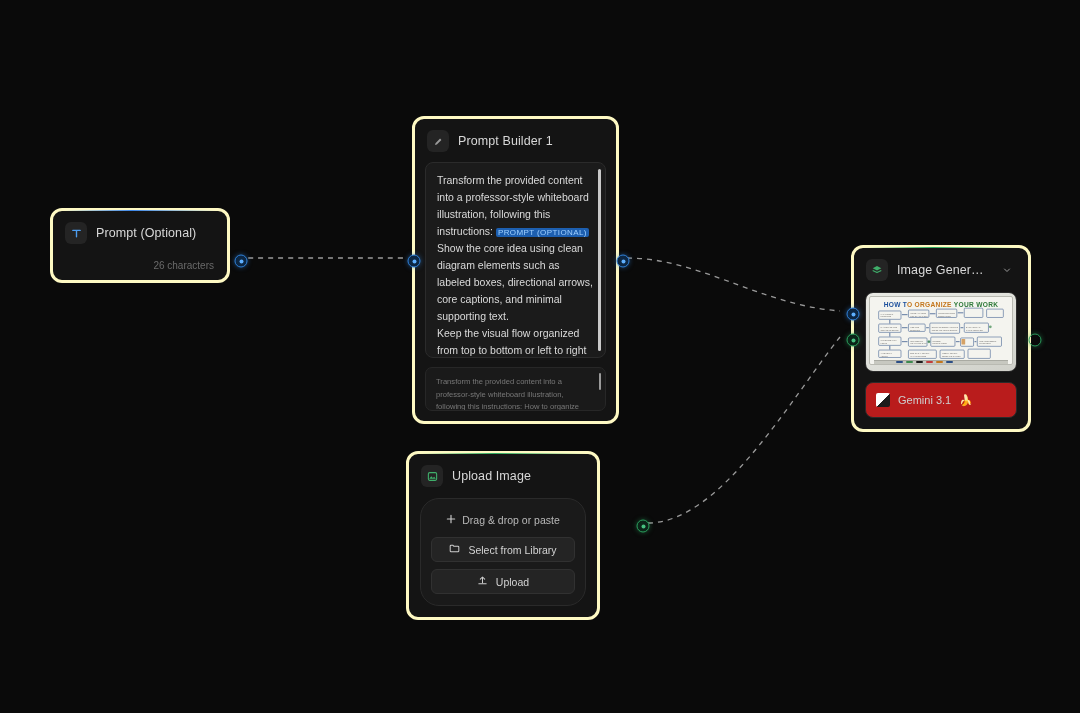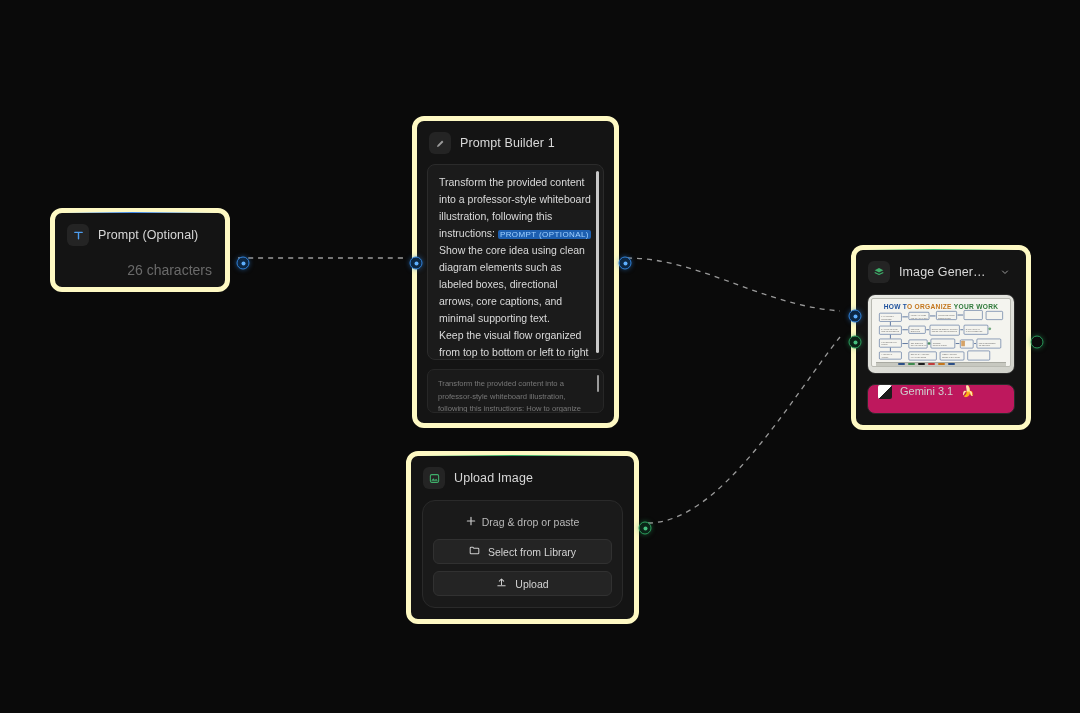--- a/index.html
+++ b/index.html
@@ -13,21 +13,21 @@
     position: relative;
     width: 1080px; height: 713px;
     background: #0a0a0a;
   }
   #edges { position: absolute; inset: 0; width: 1080px; height: 713px; pointer-events: none; }
 
   
   .node {
     position: absolute;
     background: #141414;
-    border: 5px solid #fef9c3;
+    border: 3px solid #fef9c3;
     border-radius: 12px;
     overflow: visible;
   }
   .node::before {
     content: "";
     position: absolute;
     left: 10px; right: 10px; top: -1px;
     height: 1px;
     border-radius: 2px;
   }
@@ -70,21 +70,21 @@
   .prompt-box {
     margin: 2px 12px 0 12px;
     background: #1c1c1c;
     border: 1px solid #2e2e2e;
     border-radius: 9px;
     padding: 10px 11px;
     min-height: 40px;
     font-size: 11.5px; color: #e2e2e2; line-height: 1.35;
   }
   .char-count {
-    text-align: right; font-size: 14px; color: #6a6a6a;
+    text-align: right; font-size: 10px; color: #6a6a6a;
     padding: 7px 13px 9px 0;
   }
 
   
   #builder-node { left: 412px; top: 116px; width: 207px; }
   .builder-text {
     position: relative;
     margin: 1px 10px 0 10px;
     background: #1b1b1b;
     border: 1px solid #2b2b2b;
@@ -112,26 +112,26 @@
     padding: 8px 11px 2px 10px;
     height: 44px; overflow: hidden;
     font-size: 7.6px; line-height: 1.65; color: #787878;
   }
   .pscroll {
     position: absolute; right: 4px; top: 5px; width: 2.5px; height: 17px;
     background: #9a9a9a; border-radius: 2px;
   }
 
   
-  #upload-node { left: 406px; top: 451px; width: 233px; }
+  #upload-node { left: 406px; top: 451px; width: 194px; }
   .upload-inner {
     margin: 2px 11px 11px 11px;
     background: #1a1a1a;
     border: 1px solid #2a2a2a;
-    border-radius: 13px;
+    border-radius: 19px;
     padding: 12px 10px 11px 10px;
   }
   .dragline {
     display: flex; align-items: center; justify-content: center; gap: 6px;
     font-size: 10.5px; color: #b9b9b9; padding: 3px 0 11px 0;
   }
   .ubtn {
     display: flex; align-items: center; justify-content: center; gap: 8px;
     height: 25px; border-radius: 6px;
     background: #242424; border: 1px solid #313131;
@@ -154,24 +154,24 @@
   .wb-frame { position: absolute; inset: 3px 3px 6px 3px; background: #f4f4ef;
               border: 1px solid #b9bab2; border-radius: 2px; overflow: hidden; }
   .wb-title { position: absolute; top: 4px; left: 0; right: 0; text-align: center;
               font-size: 6.6px; font-weight: bold; letter-spacing: .3px; color: #1b4f9c; }
   .wb-title .o { color: #c4761c; }
   .wb-title .y { color: #2f7a3a; }
   .wb-tray { position: absolute; left: 4px; right: 4px; bottom: 0px; height: 4px;
              background: #c7c8c0; border-top: 1px solid #a9aaa2; }
   .mk { position: absolute; bottom: 1px; width: 7px; height: 2px; border-radius: 1px; }
   .model-chip {
-    display: flex; align-items: flex-start; gap: 8px;
+    display: flex; align-items: center; gap: 8px;
     margin: 10px 11px 11px 11px;
-    height: 30px; padding: 0 10px;
-    background: #be185d; border: 1px solid #2b2b2b; border-radius: 8px;
+    height: 36px; padding: 0 10px;
+    background: #b91c1c; border: 1px solid #2b2b2b; border-radius: 8px;
     font-size: 11px; color: #cfcfcf;
   }
   .gem-ico { width: 14px; height: 14px; border-radius: 2px;
              background: linear-gradient(135deg,#ffffff 0%,#ffffff 50%,#1c1c1c 50%,#1c1c1c 100%); }
 </style>
 </head>
 <body>
 
 <div id="canvas">
 

